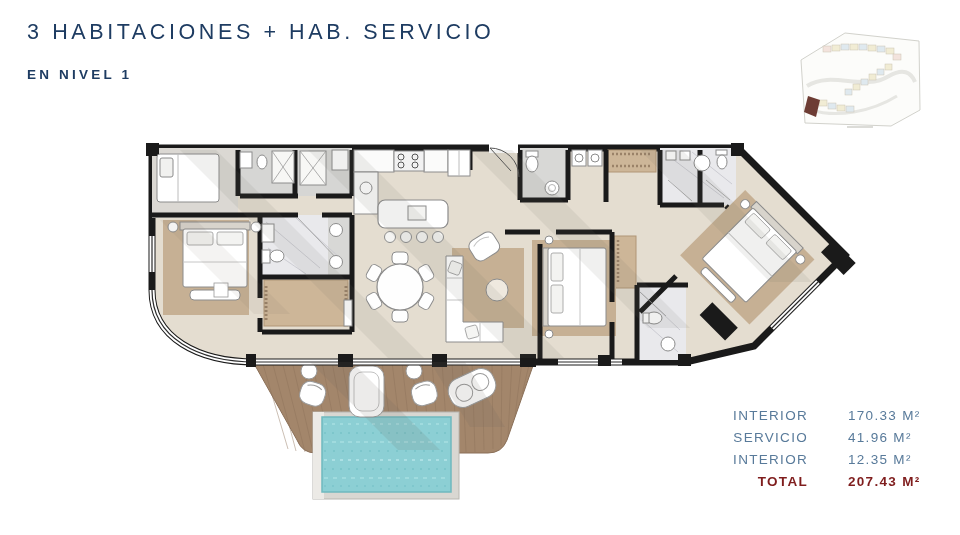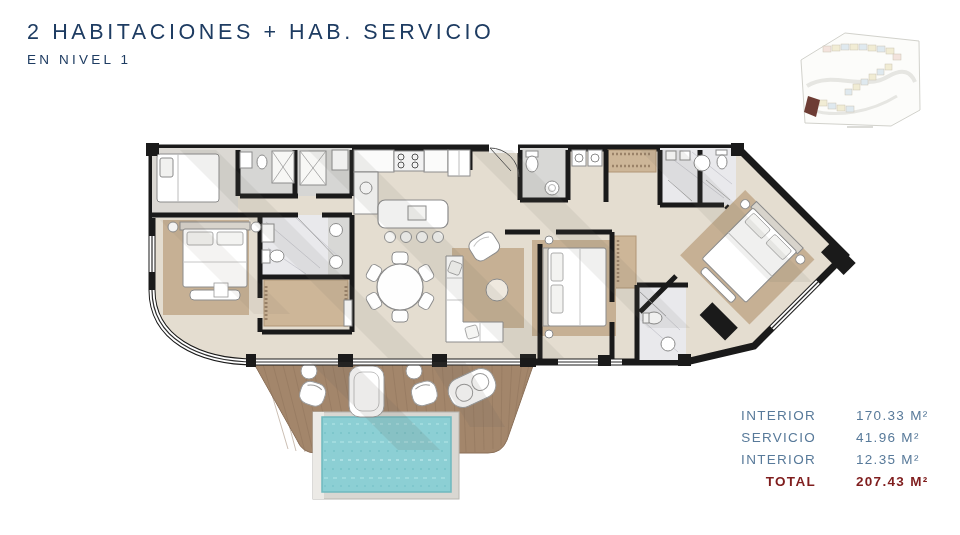--- a/index.html
+++ b/index.html
@@ -2,38 +2,38 @@
 <html><head>
 <meta charset="utf-8">
 <style>
   html,body{margin:0;padding:0;}
   body{
     width:960px;height:535px;position:relative;background:#ffffff;
     font-family:"Liberation Sans",sans-serif;overflow:hidden;
   }
   .title-block{position:absolute;left:27px;top:16px;color:#1e3c62;}
   .title-line{font-size:21.5px;letter-spacing:3.6px;font-weight:400;line-height:33px;white-space:nowrap;}
-  .subtitle{font-size:13.5px;letter-spacing:3.2px;font-weight:400;margin-top:3px;}
+  .subtitle{font-size:13.5px;letter-spacing:3.2px;font-weight:700;margin-top:18px;}
   .sitemap{position:absolute;left:793px;top:26px;width:132px;height:108px;}
   .plan{position:absolute;left:0;top:0;width:960px;height:535px;}
   .areas{
-    position:absolute;right:36px;top:408px;
+    position:absolute;right:44px;top:408px;
     display:grid;grid-template-columns:auto 92px;column-gap:16px;row-gap:7px;
     font-size:13.5px;letter-spacing:1.3px;color:#587a9a;
   }
   .arow{display:contents;}
   .alabel{text-align:right;}
   .avalue{text-align:left;white-space:nowrap;margin-left:24px;}
   .arow.total .alabel,.arow.total .avalue{color:#7f1d1d;font-weight:bold;}
 </style>
 </head>
 <body>
 
 <div class="title-block">
-  <div class="title-line">2 HABITACIONES + HAB. SERVICIO</div>
+  <div class="title-line">3 HABITACIONES + HAB. SERVICIO</div>
   <div class="subtitle">EN NIVEL 1</div>
 </div>
 
 <svg class="sitemap" viewBox="0 0 132 108">
   <path d="M8,34 L52,7 L126,15 L127,84 L98,100 L12,97 Z" fill="#fcfcfa" stroke="#d2d2cc" stroke-width="1"></path>
   <path d="M14,60 C40,44 70,66 96,50 C110,42 118,46 122,56" fill="none" stroke="#e6e6e2" stroke-width="4"></path>
   <path d="M18,84 C44,92 78,86 104,70" fill="none" stroke="#e6e6e2" stroke-width="3"></path>
   <g stroke="#c9c4b4" stroke-width="0.5">
     <rect x="30" y="20" width="8" height="6" fill="#f3e3dd"></rect>
       <rect x="39" y="19" width="8" height="6" fill="#f1ecd4"></rect>

